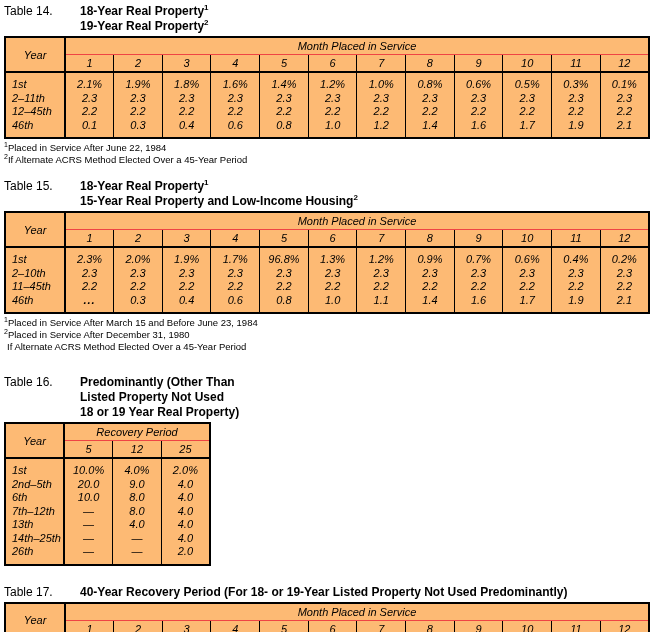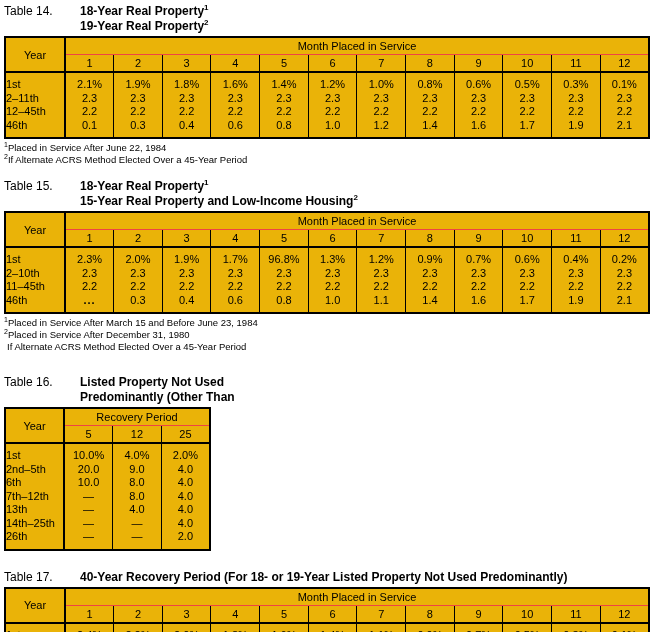--- a/index.html
+++ b/index.html
@@ -39,21 +39,22 @@
   .tbl-heading sup {
     font-size: 8px;
     line-height: 0;
     vertical-align: super;
   }
   
   table.grid {
     border-collapse: collapse;
     table-layout: fixed;
     border: 2px solid #000;
-    background: #eab308;
+    background: #fdba74;
+    font-style: italic;
   }
   table.grid.wide { width: 646px; }
   table.grid.small { width: 207px; }
   .grid th, .grid td {
     font-weight: normal;
     font-size: 11px;
     padding: 0;
     text-align: center;
     overflow: hidden;
   }
@@ -67,20 +68,21 @@
     border-bottom: 1px solid #ef4444;
     height: 16px;
   }
   .col-hdr-row th {
     border-left: 1px solid #000;
     border-bottom: 2px solid #000;
     height: 16px;
   }
   tbody th.yr {
     text-align: left;
+    padding-left: 6px;
     border-right: 2px solid #000;
   }
   tbody td {
     border-left: 1px solid #000;
   }
   tbody th.yr, tbody td { line-height: 13.5px; }
   tbody tr:first-child th, tbody tr:first-child td { padding-top: 5px; }
   tbody tr:last-child th,  tbody tr:last-child td  { padding-bottom: 5px; }
   td.dots { font-weight: bold; letter-spacing: 1px; }
   
@@ -300,22 +302,23 @@
         <div class="footnote"><sup>1</sup>Placed in Service After March 15 and Before June 23, 1984</div>
         <div class="footnote"><sup>2</sup>Placed in Service After December 31, 1980</div>
         <div class="footnote"><sup></sup>If Alternate ACRS Method Elected Over a 45-Year Period</div>
       </div>
   </section>
 
   <section class="tbl-section sec-16">
     <div class="tbl-title">
       <span class="tbl-label">Table 16.</span>
       <div class="tbl-heading">
+          <div>Predominantly (Other Than</div>
           <div>Listed Property Not Used</div>
-          <div>Predominantly (Other Than</div>
+          <div>18 or 19 Year Real Property)</div>
         </div>
     </div>
     <table class="grid small">
       <thead>
         <tr>
           <th class="yr-hdr" rowspan="2">Year</th>
           <th class="grp-hdr" colspan="3">Recovery Period</th>
         </tr>
         <tr class="col-hdr-row">
             <th>5</th>

